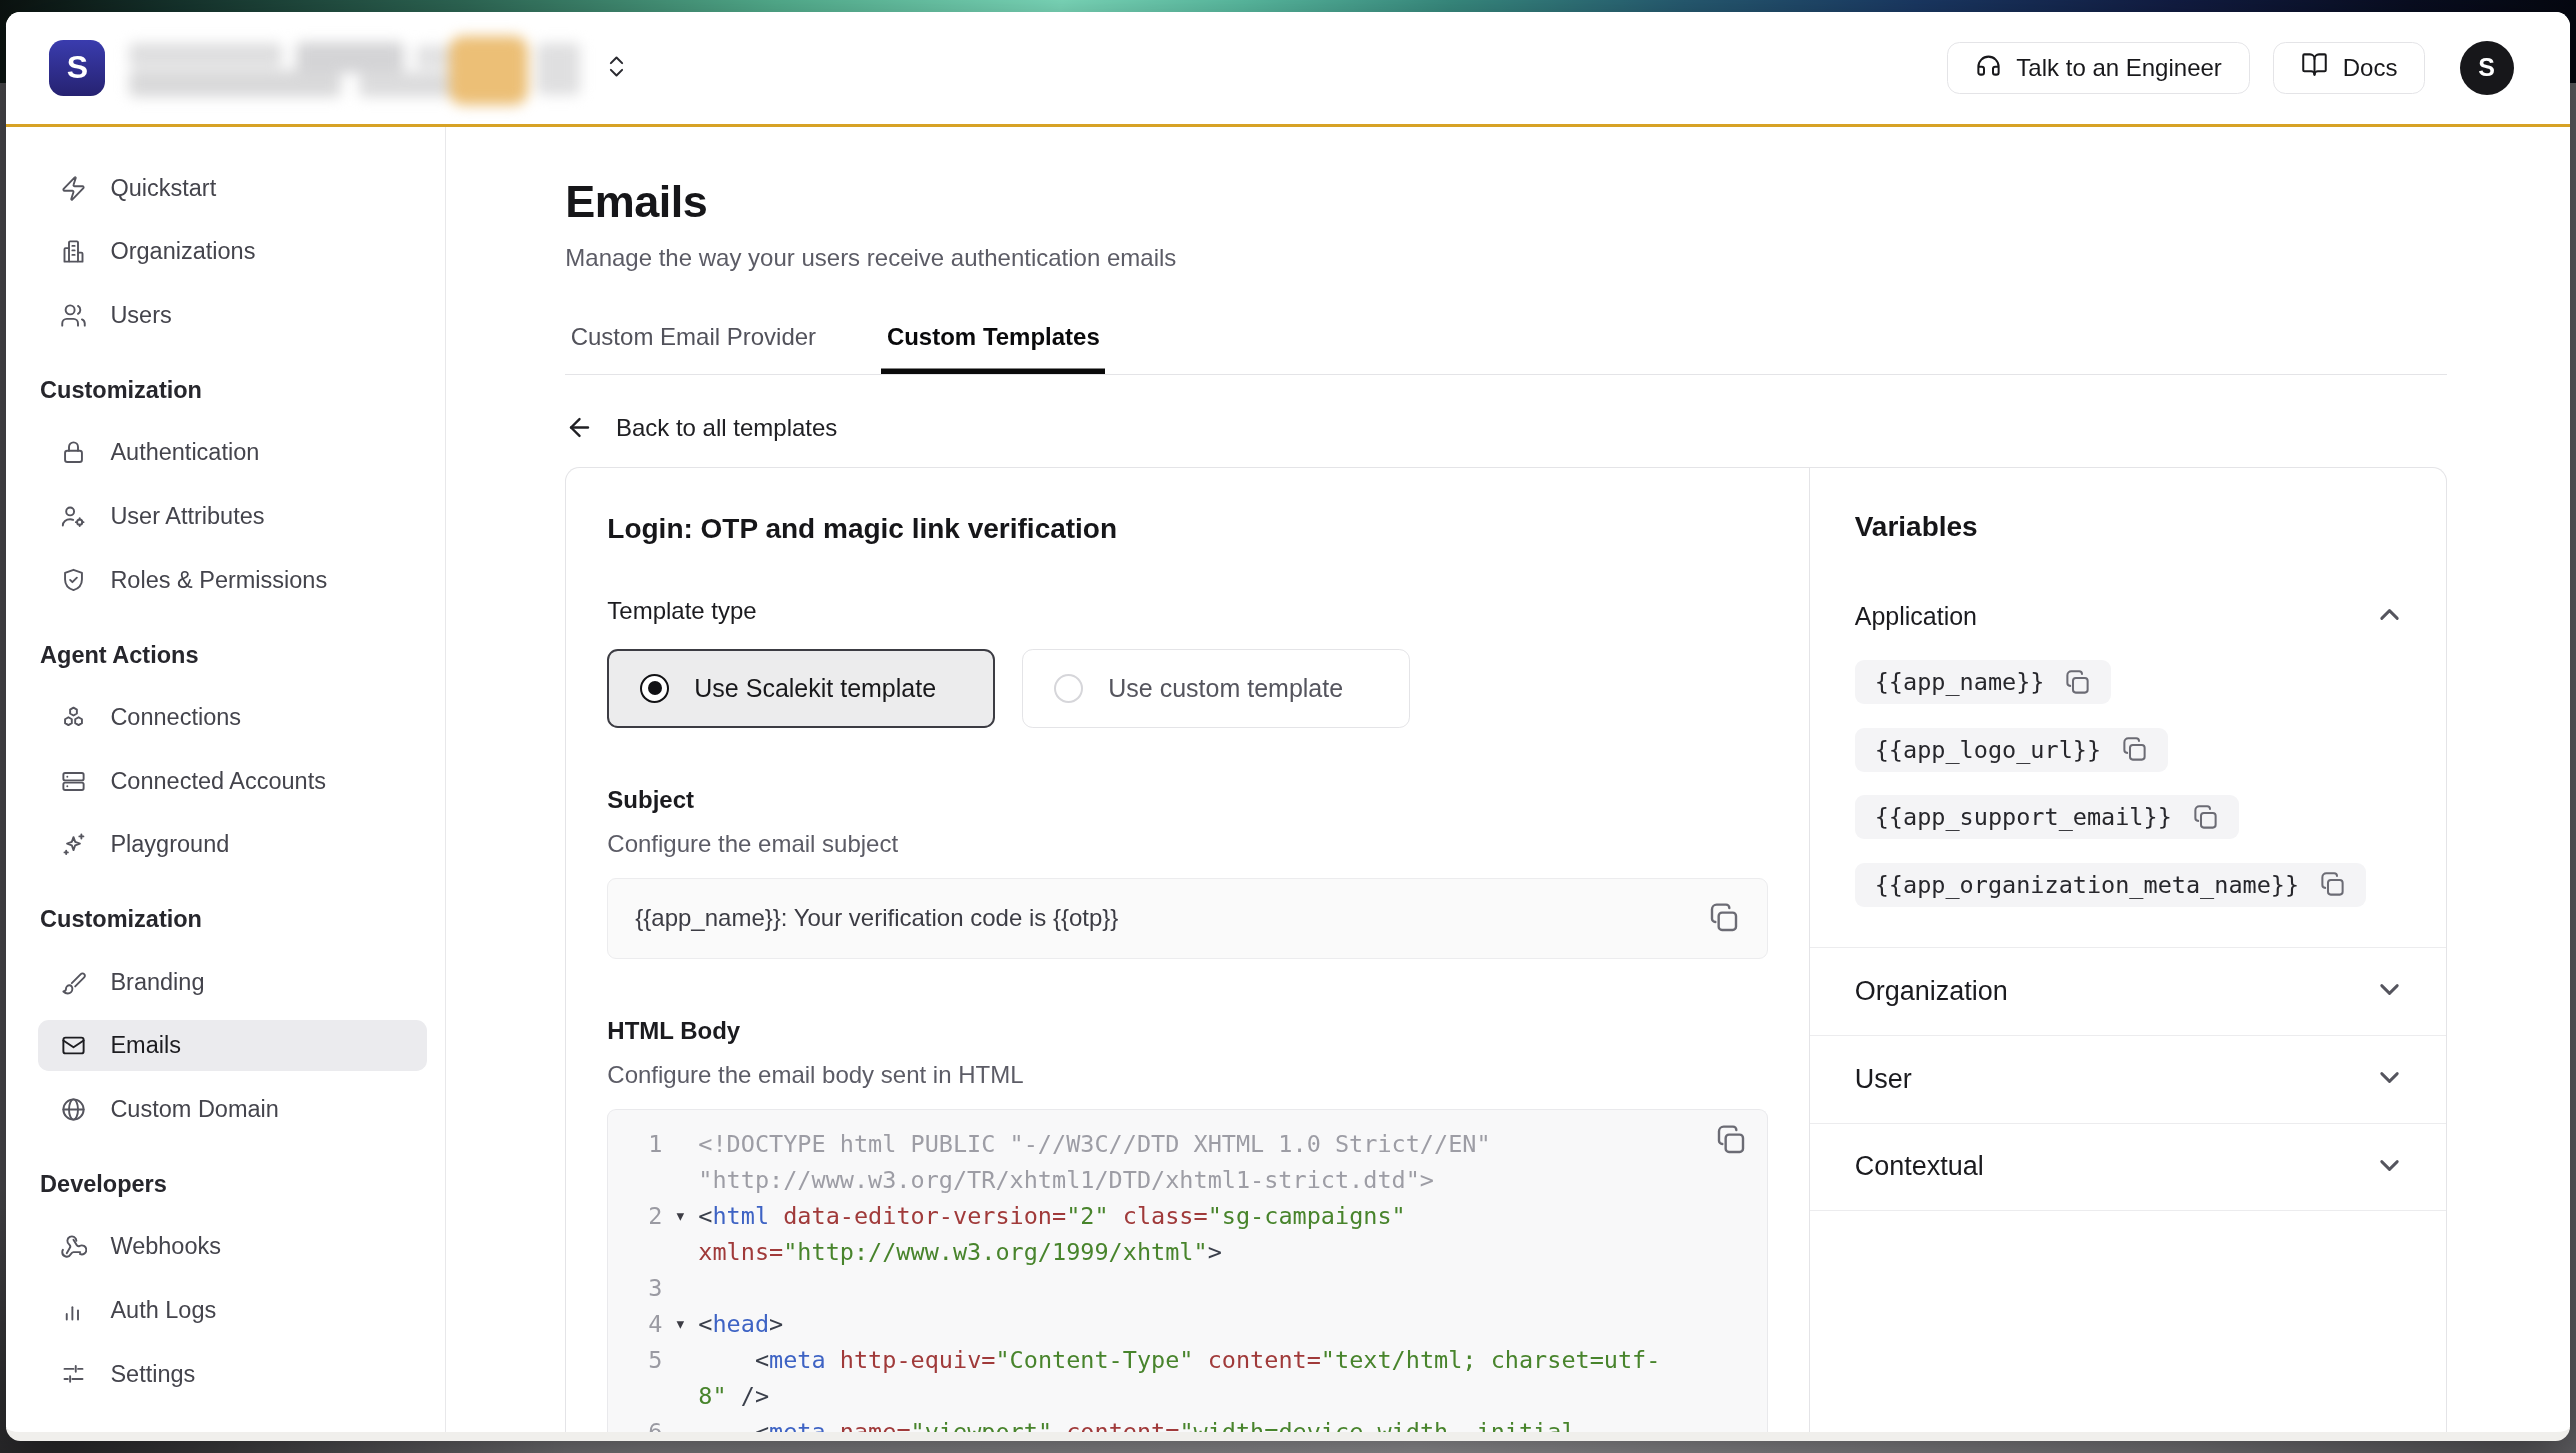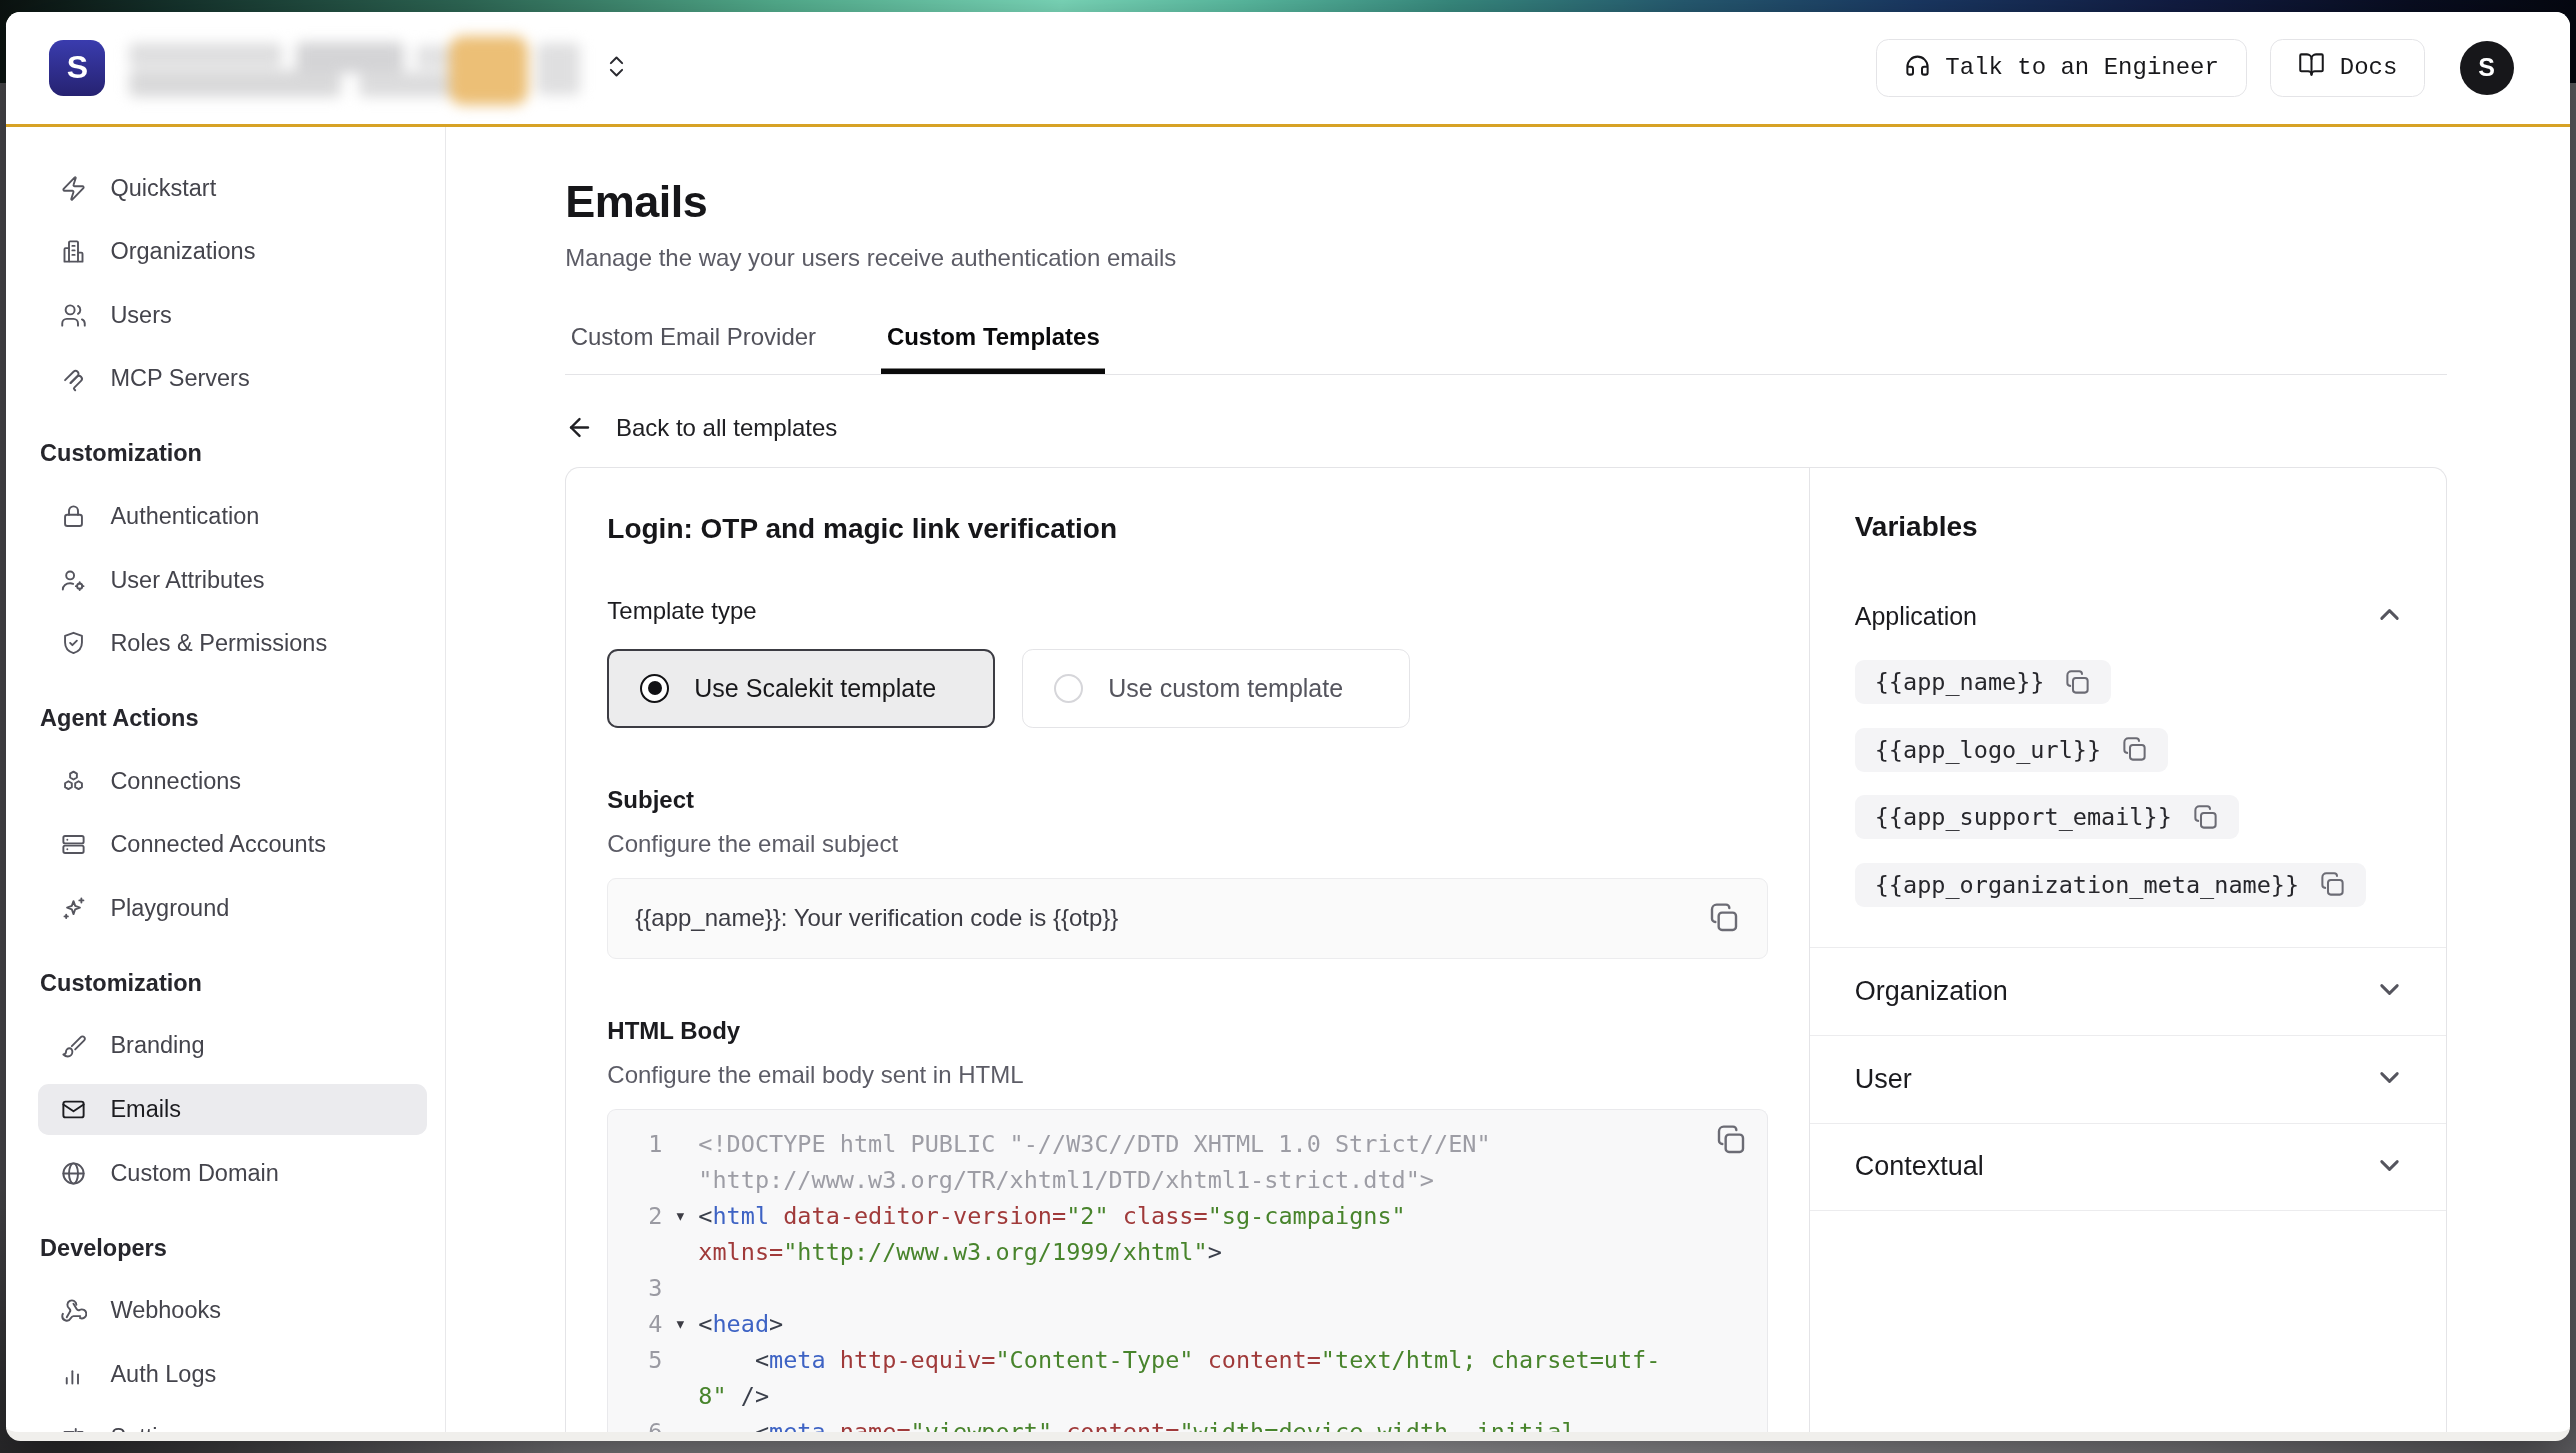--- a/index.html
+++ b/index.html
@@ -35,24 +35,24 @@
   .ws-blur i { position:absolute; border-radius:5.4px; }
   .ws-blur .b1 { left:0;   top:7.2px;  width:153px; height:23.5px; background:#dededf; }
   .ws-blur .b2 { left:0;   top:34px; width:212px; height:27px; background:#d9d9da; }
   .ws-blur .b3 { left:167px;top:5.4px; width:108px; height:31px; background:#d4d4d6; }
   .ws-blur .b4 { left:230px;top:36px;width:117px; height:25px; background:#dcdcdd; }
   .ws-blur .b5 { left:287px;top:9px;width:86px;  height:23.5px; background:#e2e2e3; }
   .ws-blur .amber { left:320px; top:0; width:79px; height:69px; background:#ecbf76; border-radius:14.4px; }
   .ws-blur .b6 { left:408px; top:7.2px; width:43px; height:52px; background:#dfdfe0; }
   .topbar-right { margin-left:auto; display:flex; align-items:center; gap:23.5px; }
   .tb-btn {
-    display:flex; align-items:center; gap:14.4px; height:58px; padding:0 27px;
+    display:flex; align-items:center; gap:14.4px; height:52px; padding:0 27px;
     border:1.8px solid #e4e4e7; border-radius:12.6px; background:#fff;
     font-size:24px; font-weight:500; color:#18181b; cursor:pointer;
-    font-family:Liberation Mono, monospace;
+    font-family:Liberation Sans, sans-serif;
   }
   .avatar {
     width:54px; height:54px; border-radius:50%; background:#17171a; color:#fff;
     font-size:25px; font-weight:600; display:flex; align-items:center; justify-content:center;
     margin-left:10.8px; cursor:pointer;
   }
   
   .shell { flex:1; display:flex; min-height:0; }
   .sidebar {
     width:440px; flex:0 0 440px; border-right:1.8px solid #e8e8ea;
@@ -214,27 +214,20 @@
       </div>
       <div class="nav-item">
         <svg viewBox="0 0 24 24">
             <circle cx="9" cy="7" r="4"></circle>
             <path d="M2 21v-2a4 4 0 0 1 4-4h6a4 4 0 0 1 4 4v2"></path>
             <path d="M16 3.5a4 4 0 0 1 0 7"></path>
             <path d="M19.5 15.5a4 4 0 0 1 2.5 3.5v2"></path>
           </svg>
         <span>Users</span>
       </div>
-      <div class="nav-item">
-        <svg viewBox="0 0 24 24">
-            <path d="M4.5 13.5 12 6a2.6 2.6 0 0 1 3.7 3.7l-6.3 6.3"></path>
-            <path d="M9.4 16 15 10.4a2.6 2.6 0 0 1 3.7 3.7l-6 6c-.5.5-.5 1 0 1.5l.8.8"></path>
-          </svg>
-        <span>MCP Servers</span>
-      </div>
 
       <div class="nav-header">Customization</div>
       <div class="nav-item">
         <svg viewBox="0 0 24 24">
             <rect x="4.5" y="10.5" width="15" height="10" rx="2"></rect>
             <path d="M8 10.5V7a4 4 0 0 1 8 0v3.5"></path>
           </svg>
         <span>Authentication</span>
       </div>
       <div class="nav-item">

